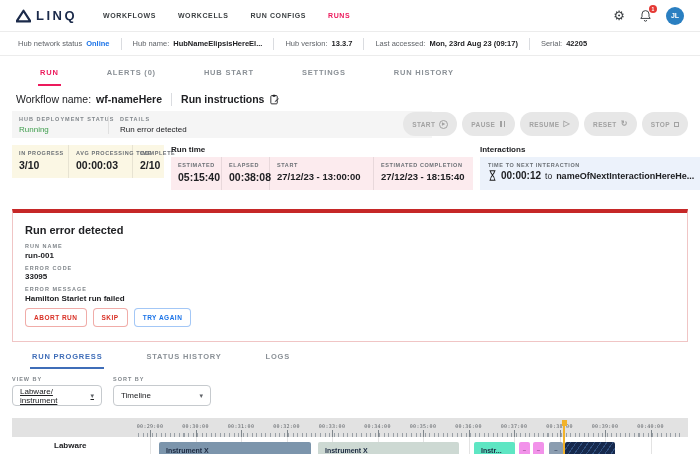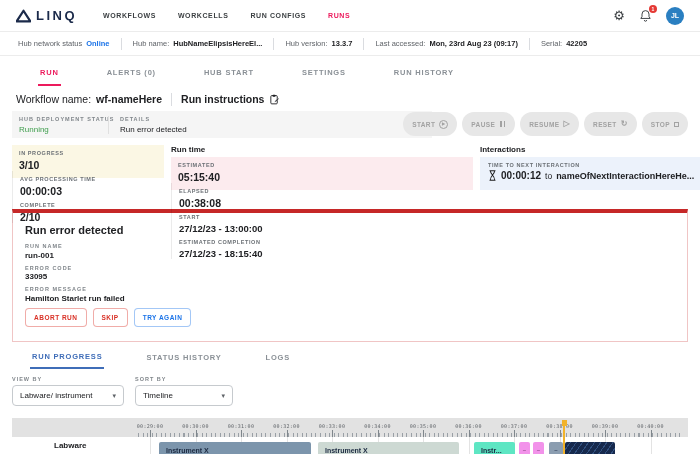--- a/index.html
+++ b/index.html
@@ -57,21 +57,21 @@
             font-family:inherit;cursor:default;}
   .ctrl-icon{display:inline-flex;align-items:center;font-size:8px;line-height:1;}
   .ic-circle{width:9px;height:9px;border:1px solid currentColor;border-radius:50%;display:inline-flex;
              align-items:center;justify-content:center;font-size:4px;}
   .pbar{display:inline-block;width:1.5px;height:6px;background:currentColor;margin:0 1px;}
   .stop-sq{display:inline-block;width:5px;height:5px;border:1.3px solid currentColor;}
 
   
   .stats-row{display:flex;margin:7px 12px 0;gap:7px;}
   .stat-title{font-size:8px;font-weight:bold;margin-bottom:3px;}
-  .stat-box{display:flex;height:33px;flex-direction:column;}
+  .stat-box{display:flex;height:33px;}
   .stat-cell{padding:5px 0 0 7px;border-left:1px solid rgba(0,0,0,.08);}
   .stat-cell:first-child{border-left:none;}
   .stat-lbl{font-size:5.5px;letter-spacing:.6px;color:#6b7075;font-weight:600;white-space:nowrap;}
   .stat-val{font-size:10.5px;font-weight:bold;margin-top:3px;white-space:nowrap;}
   .stat-val.small{font-size:9.5px;}
   .g-batches .stat-box{width:152px;background:#fbf7e4;}
   .g-runtime .stat-box{width:302px;background:#fcebee;}
   .g-interactions{flex:1;}
   .g-interactions .stat-box{background:#ecf2fb;display:block;padding:5px 8px 0;}
   .int-row{display:flex;align-items:flex-end;gap:4px;margin-top:2px;}
@@ -85,26 +85,26 @@
   .err-title{font-size:11px;font-weight:bold;margin:1px 0 7px;}
   .err-field{margin-bottom:5px;}
   .err-lbl{font-size:5.5px;letter-spacing:1px;color:#80868b;font-weight:bold;}
   .err-val{font-size:8px;margin-top:1.5px;font-weight:600;}
   .err-val.bold{font-weight:bold;}
   .error-actions{display:flex;gap:6px;margin-top:5px;}
   .err-btn{background:#fff;border:1px solid;border-radius:4px;font-size:6.5px;font-weight:bold;letter-spacing:.5px;
            padding:5px 8px;font-family:inherit;cursor:pointer;}
 
   
-  .progress-tabs{display:flex;gap:40px;margin:10px 0 0 30px;align-items:center;}
+  .progress-tabs{display:flex;gap:40px;margin:10px 0 0 30px;}
   .filters{display:flex;gap:11px;margin:7px 0 0 12px;}
   .f-lbl{font-size:5.5px;letter-spacing:1px;color:#80868b;font-weight:bold;margin-bottom:3px;}
   .f-select{height:21px;border:1px solid #c6cace;border-radius:4px;display:flex;align-items:center;
             justify-content:space-between;padding:0 7px;font-size:8px;background:#fff;cursor:pointer;}
-  .f-select.w1{width:112px;}
+  .f-select.w1{width:90px;text-decoration:underline;}
   .f-select.w2{width:98px;}
   .caret{font-size:7px;color:#5f6368;}
 
   
   .timeline{position:relative;margin:12px 12px 0;height:42px;}
   .tl-header{position:relative;height:19px;background:#e2e2e2;}
   .tick-lbl{position:absolute;bottom:8px;transform:translateX(-50%);font-family:"DejaVu Sans Mono",monospace;
             font-size:5px;color:#5f6368;letter-spacing:.3px;white-space:nowrap;}
   .tick-minor-strip{position:absolute;bottom:0;left:126px;width:546px;height:4px;
             background:repeating-linear-gradient(90deg,#9aa0a6 0,#9aa0a6 1px,transparent 1px,transparent 4.55px);}

